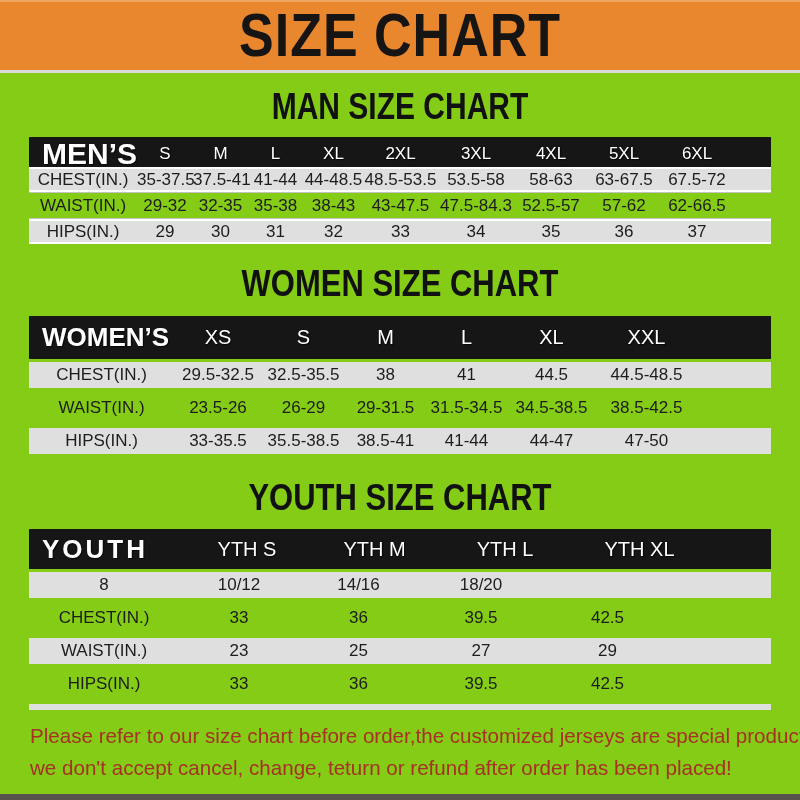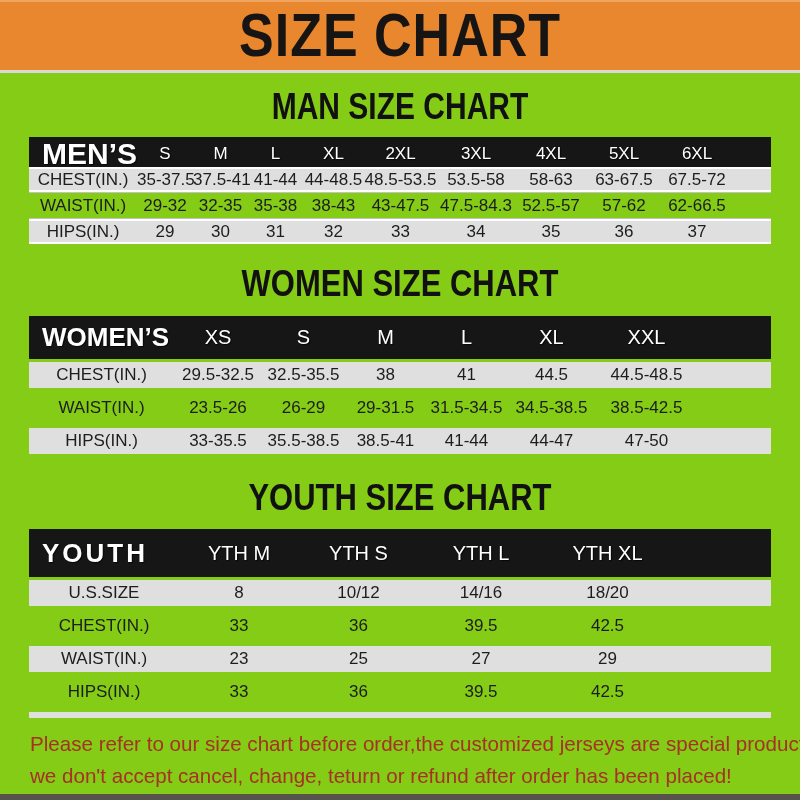--- a/index.html
+++ b/index.html
@@ -42,21 +42,21 @@
   .t-man{margin-top:13px;}
   .t-women{margin-top:14px;}
   .t-youth{margin-top:13px;}
 
   .bar{
     background:#161616;color:#fff;
     display:grid;align-items:center;
   }
   .t-man .bar{height:30px;}
   .t-women .bar{height:43px;}
-  .t-youth .bar{height:48px;}
+  .t-youth .bar{height:40px;gap:8px;}
 
   .blabel{
     font-weight:bold;
     padding-left:13px;
     text-shadow:1px 1px 1px rgba(0,0,0,.7);
     white-space:nowrap;
   }
   .t-man .blabel{font-size:30px;}
   .t-women .blabel{font-size:26px;}
   .t-youth .blabel{font-size:26px;letter-spacing:3px;}
@@ -206,28 +206,27 @@
           <div class="tcell">44-47</div>
           <div class="tcell">47-50</div>
         </div>
       </div>
   </div>
 
   <div class="sec-heading h-youth">YOUTH SIZE CHART</div>
   <div class="size-table t-youth">
     <div class="bar youth-grid">
       <div class="blabel">YOUTH</div>
-    <div class="bcell">YTH M</div>
-        <div class="bcell">YTH S</div>
+    <div class="bcell">YTH S</div>
+        <div class="bcell">YTH M</div>
         <div class="bcell">YTH L</div>
         <div class="bcell">YTH XL</div>
       </div>
     <div class="rows spaced">
         <div class="trow youth-grid gray">
-          <div class="tlabel">U.S.SIZE</div>
           <div class="tcell">8</div>
           <div class="tcell">10/12</div>
           <div class="tcell">14/16</div>
           <div class="tcell">18/20</div>
         </div>
         <div class="trow youth-grid">
           <div class="tlabel">CHEST(IN.)</div>
           <div class="tcell">33</div>
           <div class="tcell">36</div>
           <div class="tcell">39.5</div>

